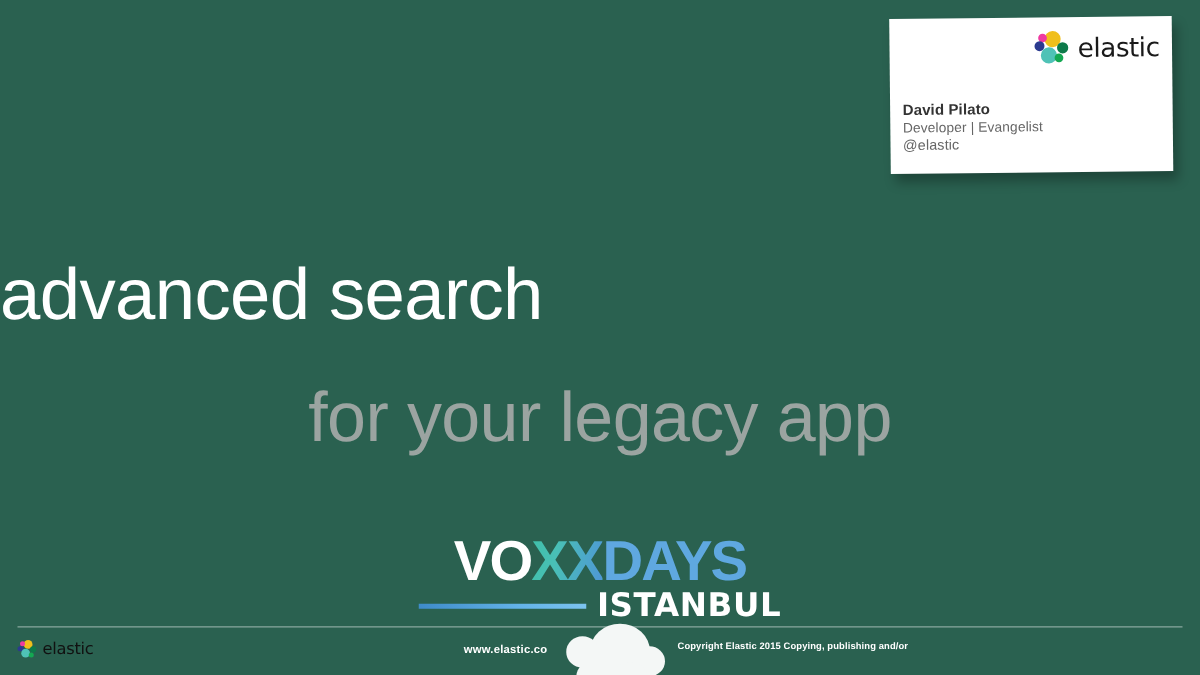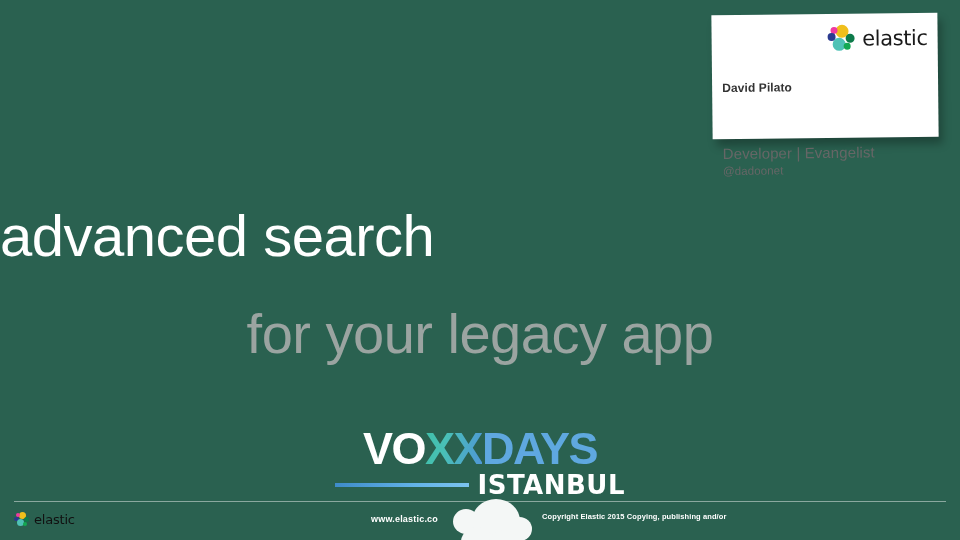--- a/index.html
+++ b/index.html
@@ -30,21 +30,21 @@
   .card-logo .mark{ width:28px; height:28px; position:relative; }
   .card-logo .word{
     font-size:21px; color:#1a1a1a; letter-spacing:-0.4px;
     font-family:"DejaVu Sans", sans-serif;
   }
   .card-text{
     position:absolute; left:10px; top:66px;
     line-height:1.28;
   }
   .card-name{ font-size:12px; font-weight:bold; color:#333; letter-spacing:.1px;}
-  .card-role{ font-size:15px; color:#666; letter-spacing:.1px;margin-top:48px;}
+  .card-role{ font-size:11px; color:#666; letter-spacing:.1px;}
   .card-handle{ font-size:11.5px; color:#666; letter-spacing:.1px;}
 
   
   .petal{ position:absolute; border-radius:50%; }
 
   
   .title{
     position:absolute; left:0; right:0; top:202px;
     text-align:left;
     font-size:58px; color:#ffffff; font-weight:normal;
@@ -139,21 +139,21 @@
         <i class="petal" style="width:9px;height:9px;left:18px;top:9px;background:#0d7a4a;"></i>
         <i class="petal" style="width:13px;height:13px;left:5px;top:13px;background:#4fc2b6;"></i>
         <i class="petal" style="width:7px;height:7px;left:16px;top:18px;background:#14a852;"></i>
       </span>
       <span class="word">elastic</span>
     </div>
 
     <div class="card-text">
       <div class="card-name">David Pilato</div>
       <div class="card-role">Developer | Evangelist</div>
-      <div class="card-handle">@dadoonet</div>
+      <div class="card-handle">@elastic</div>
     </div>
 
   </div>
 </div>
 
 <h1 class="title">advanced search</h1>
 <h2 class="subtitle">for your legacy app</h2>
 
 <div class="vox">
   <div class="vox-row1">

